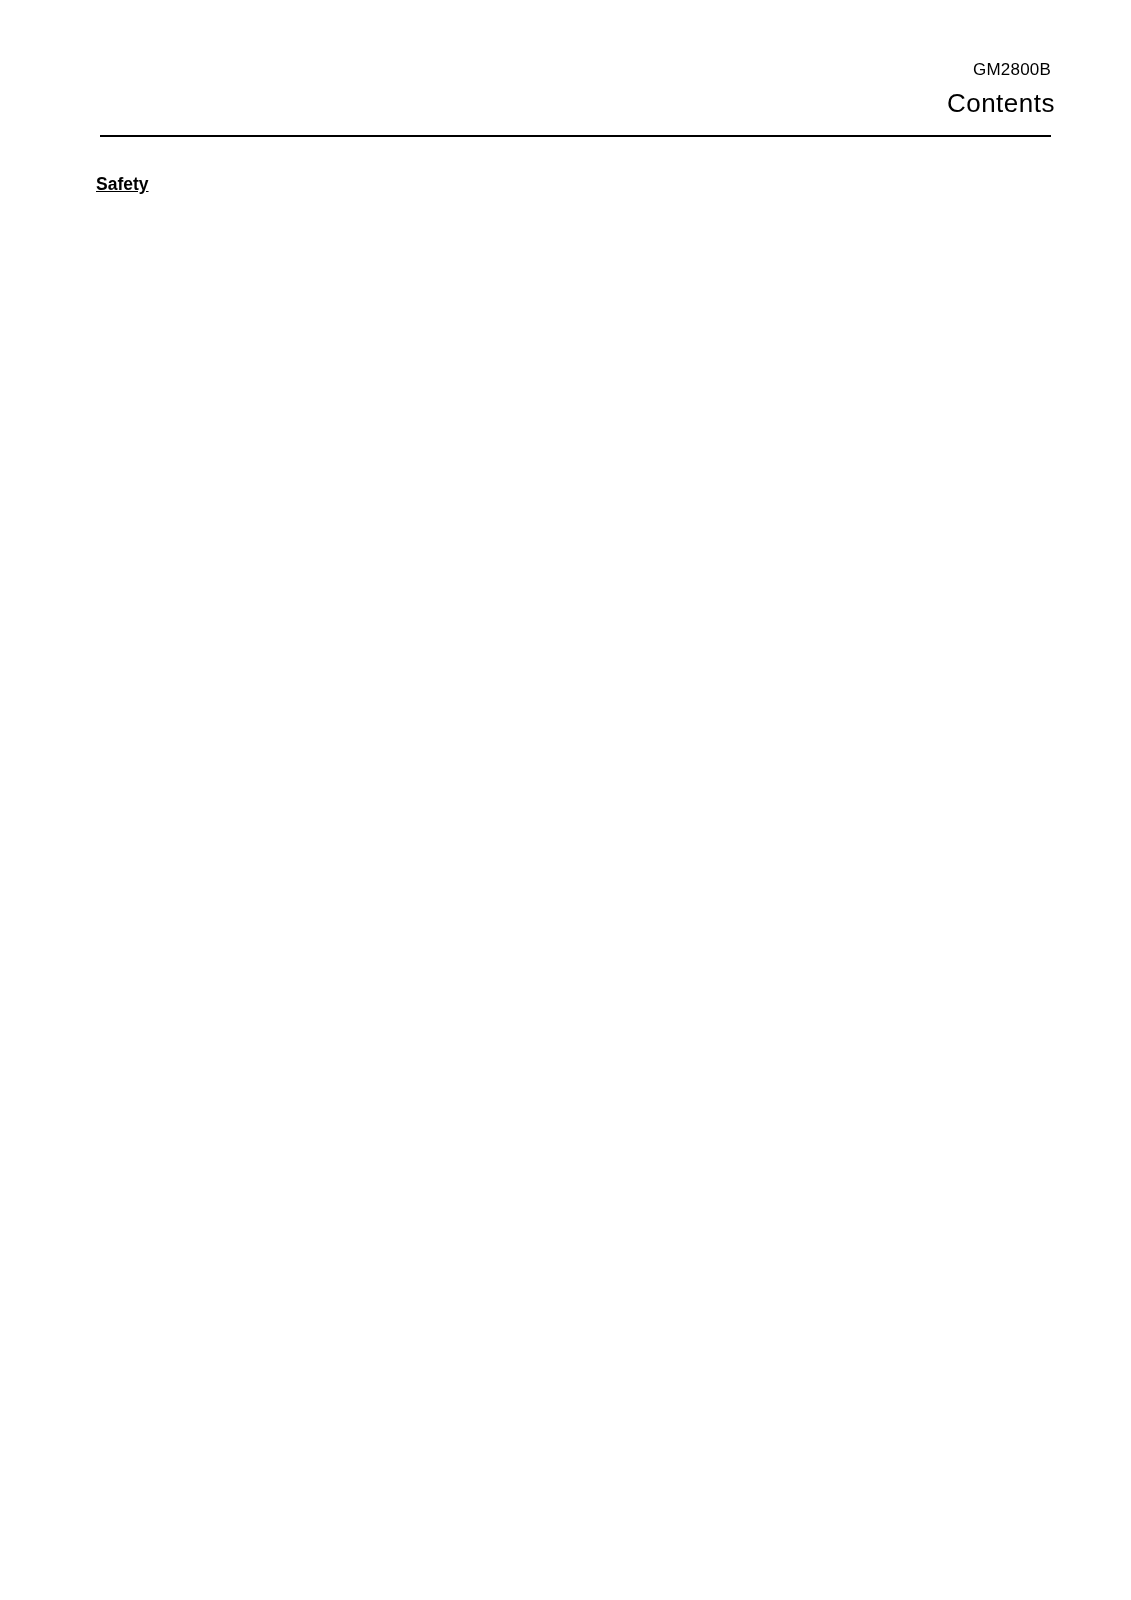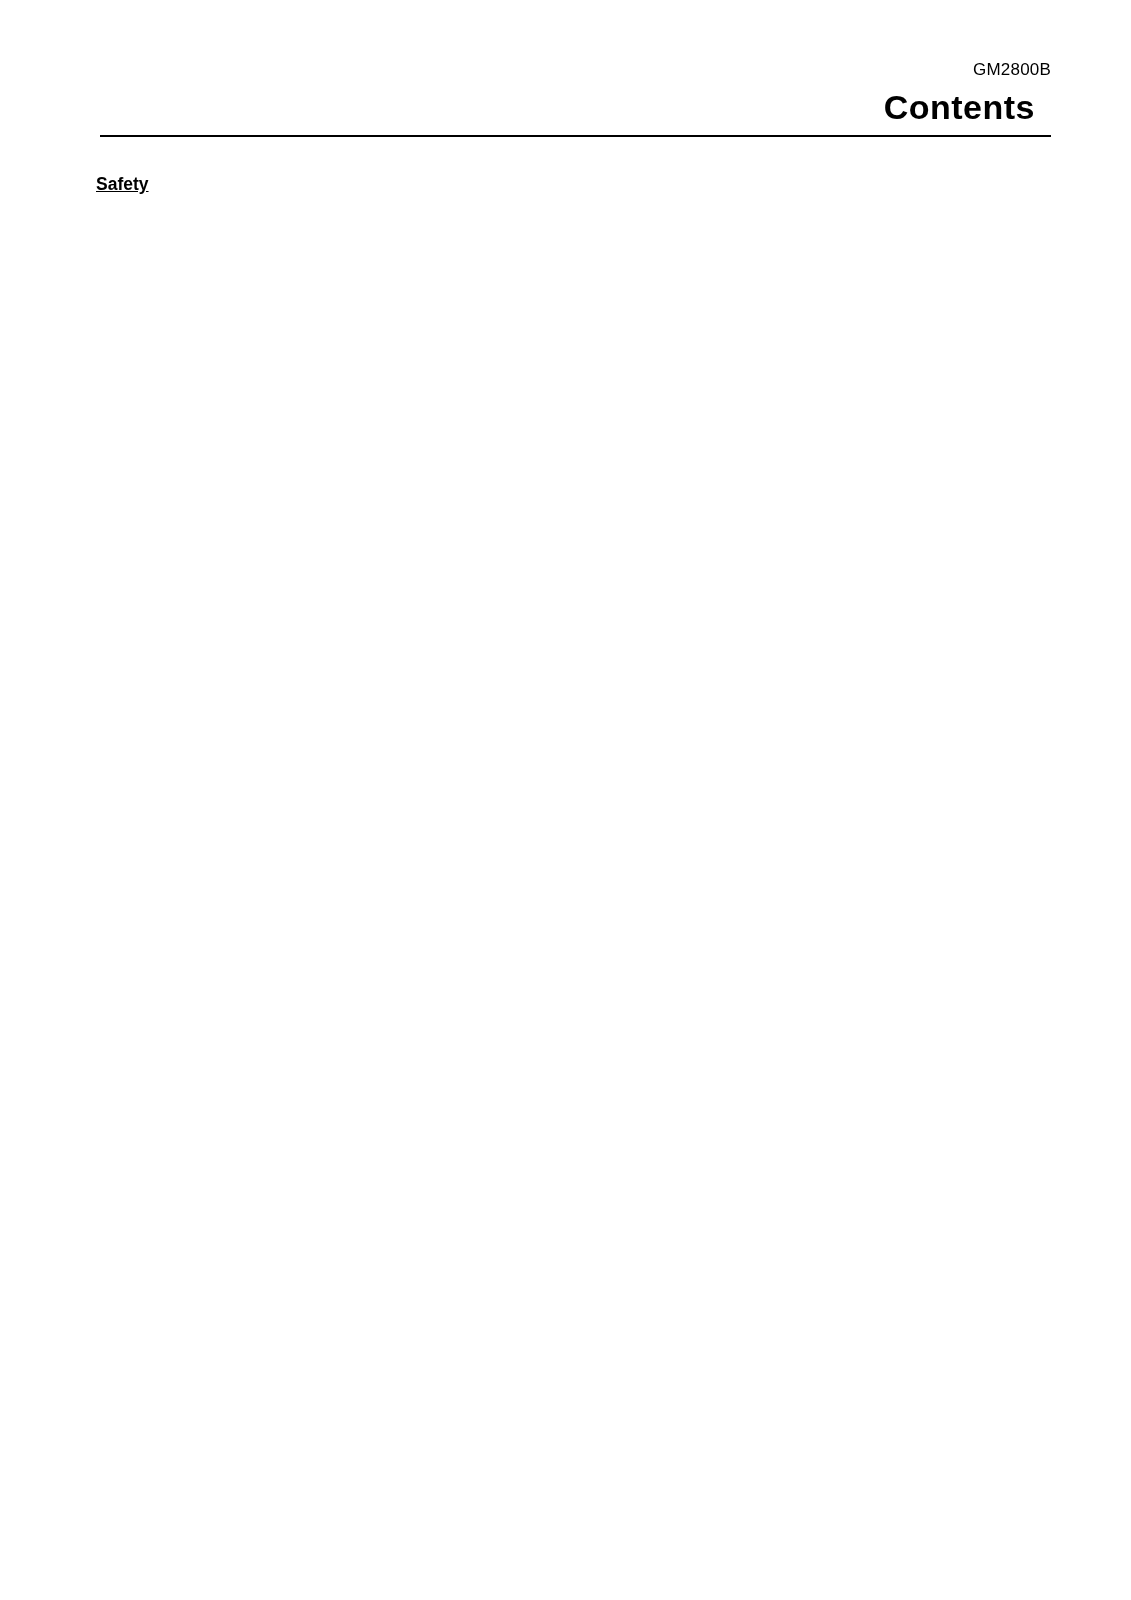--- a/index.html
+++ b/index.html
@@ -26,23 +26,23 @@
     position: absolute;
     top: 60px;
     right: 80px;
     font-size: 17px;
     letter-spacing: 0.2px;
     text-align: right;
   }
   .contents-title {
     position: absolute;
     top: 88px;
-    right: 96px;
-    font-size: 34px;
-    font-weight: 700;
+    right: 76px;
+    font-size: 26px;
+    font-weight: 400;
     letter-spacing: 0.5px;
   }
   .title-rule {
     position: absolute;
     top: 135px;
     left: 100px;
     right: 80px;
     border-top: 2px solid #000;
   }
   .toc {

